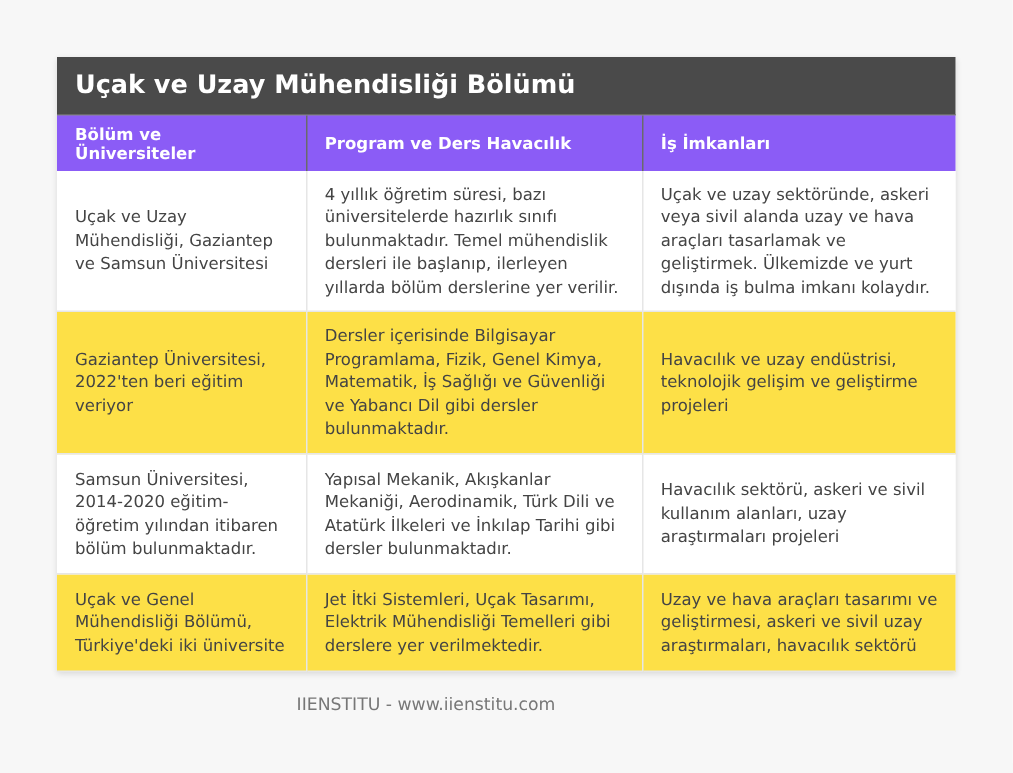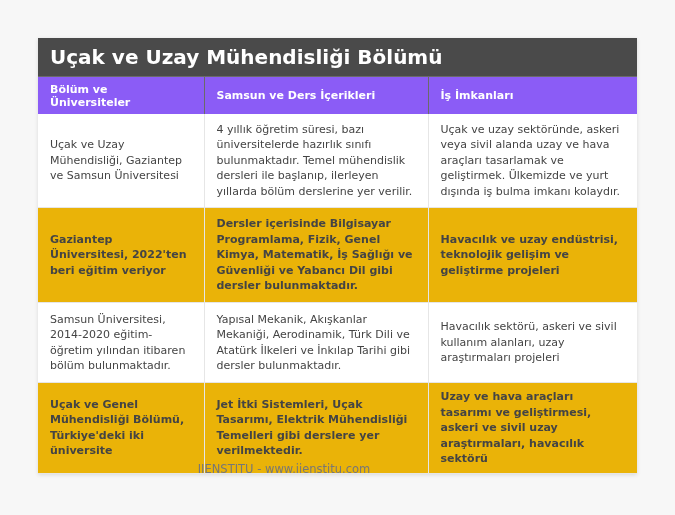--- a/index.html
+++ b/index.html
@@ -20,21 +20,21 @@
       box-shadow: 0 1px 4px rgba(0,0,0,0.12);
     }
     .title-bar {
       background: #4a4a4a;
       color: #ffffff;
       height: 39px;
       box-sizing: border-box;
       padding: 0 12px;
       display: flex;
       align-items: center;
-      font-size: 20px;
+      font-size: 17px;
       font-weight: bold;
       border-bottom: 1px solid #6a6a6a;
     }
     table {
       border-collapse: collapse;
       width: 100%;
       table-layout: fixed;
     }
     col.c1 { width: 166px; }
     col.c2 { width: 224px; }
@@ -54,21 +54,21 @@
       font-size: 11px;
       line-height: 15.5px;
       color: #444444;
       padding: 6px 12px;
       vertical-align: middle;
       border-right: 1px solid #e6e6e6;
       border-bottom: 1px solid #e6e6e6;
     }
     td:last-child { border-right: none; }
     tr.odd td { background: #ffffff; }
-    tr.even td { background: #eab308; font-weight: bold; }
+    tr.even td { background: #fde047; }
     tr.r1 td { height: 81px; margin-top: 40px; }
     tr.r2 td { height: 82px; }
     tr.r3 td { height: 67px; }
     tr.r4 td { height: 52px; }
     .footer {
       position: absolute;
       left: 0;
       width: 568px;
       top: 462px;
       text-align: center;
@@ -83,21 +83,21 @@
   <div class="title-bar">Uçak ve Uzay Mühendisliği Bölümü</div>
   <table>
     <colgroup>
         <col class="c1">
         <col class="c2">
         <col class="c3">
       </colgroup>
     <thead>
       <tr>
         <th>Bölüm ve Üniversiteler</th>
-        <th>Samsun ve Ders İçerikleri</th>
+        <th>Program ve Ders Havacılık</th>
         <th>İş İmkanları</th>
       </tr>
     </thead>
     <tbody>
       <tr class="odd r1">
         <td>Uçak ve Uzay Mühendisliği, Gaziantep ve Samsun Üniversitesi</td>
         <td>4 yıllık öğretim süresi, bazı üniversitelerde hazırlık sınıfı bulunmaktadır. Temel mühendislik dersleri ile başlanıp, ilerleyen yıllarda bölüm derslerine yer verilir.</td>
         <td>Uçak ve uzay sektöründe, askeri veya sivil alanda uzay ve hava araçları tasarlamak ve geliştirmek. Ülkemizde ve yurt dışında iş bulma imkanı kolaydır.</td>
       </tr>
       <tr class="even r2">

